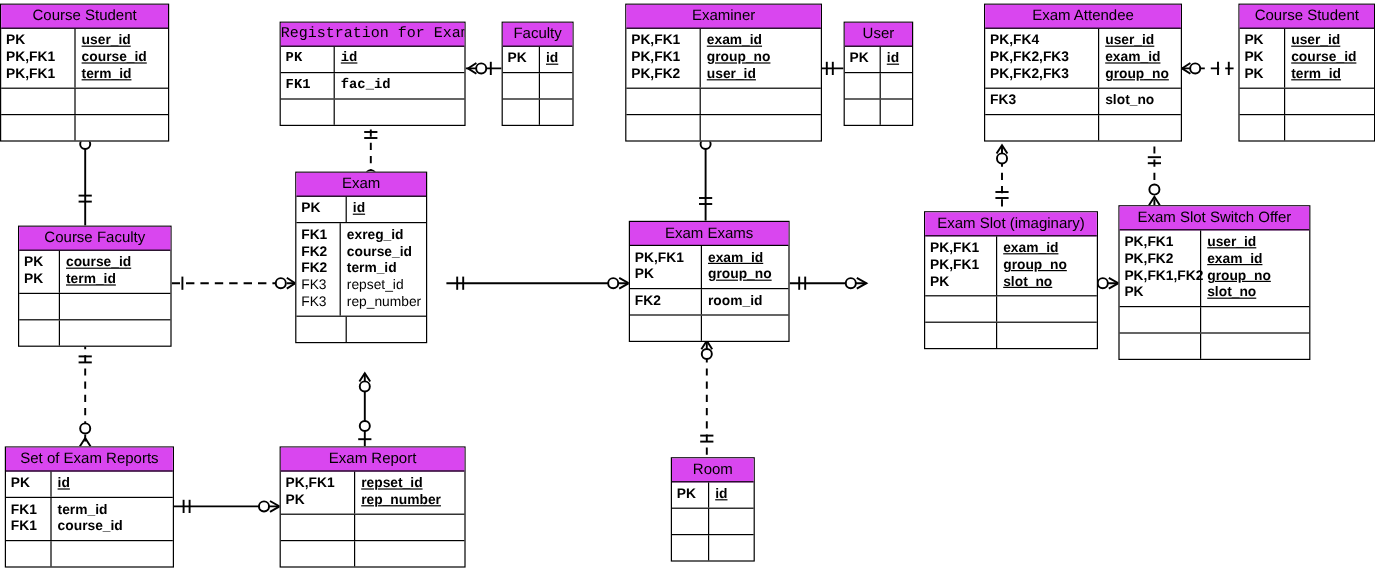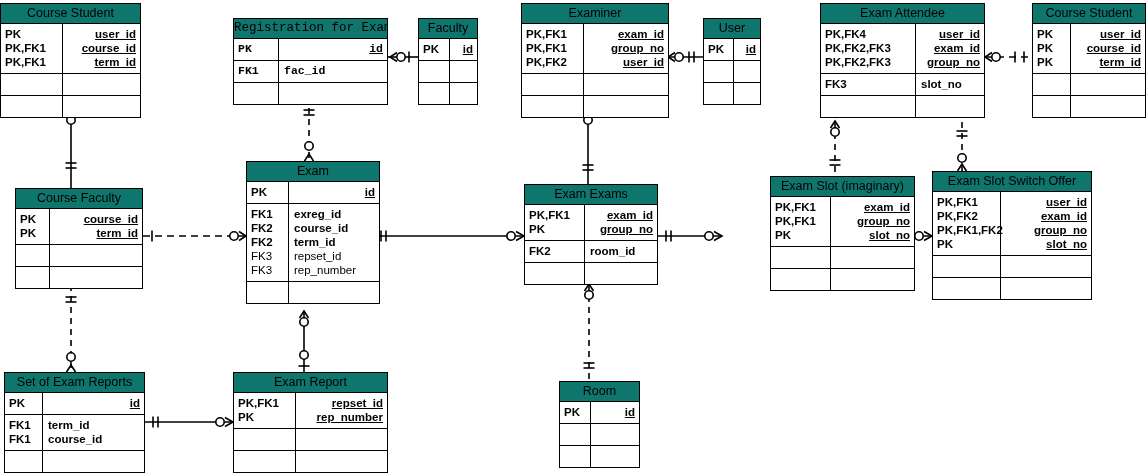--- a/index.html
+++ b/index.html
@@ -27,21 +27,21 @@
   }
   .entity {
     position: absolute;
     box-sizing: border-box;
     border: 1px solid #000000;
     background: #ffffff;
     z-index: 5;
   }
   .ent-title {
     box-sizing: border-box;
-    background: #0f766e;
+    background: #d946ef;
     border-bottom: 1px solid #000000;
     text-align: center;
     font-size: 12.5px;
     color: #000000;
     line-height: 19px;
     height: 20px;
     white-space: nowrap;
     overflow: hidden;
   }
   .ent-sec {
@@ -65,21 +65,21 @@
     box-sizing: border-box;
     padding: 3px 4px 4px 5px;
     font-size: 11.5px;
     font-weight: bold;
     line-height: 14px;
     white-space: nowrap;
     color: #000000;
     flex: 1;
   }
   .row-line { display: block; }
-  .row-line.u { text-decoration: underline; text-align: right; }
+  .row-line.u { text-decoration: underline; }
   .row-line.faint { font-weight: normal; }
   .col-key .row-line.faint { font-weight: normal; }
   .empty-sec .col-key, .empty-sec .col-val {
     min-height: 14px;
   }
 </style>
 </head>
 <body>
 
 <div id="canvas">
@@ -275,21 +275,21 @@
         </div>
         <div class="ent-sec divider empty-sec">
           <div class="col-key" style="width: 31px;">&nbsp;</div>
           <div class="col-val">&nbsp;</div>
         </div>
         <div class="ent-sec divider empty-sec">
           <div class="col-key" style="width: 31px;">&nbsp;</div>
           <div class="col-val">&nbsp;</div>
         </div>
       </div>
-      <div class="entity" style="left: 521px; top: 3px; width: 148px;">
+      <div class="entity" style="left: 521px; top: 3px; width: 164px;">
         <div class="ent-title">Examiner</div>
         <div class="ent-sec">
           <div class="col-key" style="width: 62px;">
             <span class="row-line">PK,FK1</span>
             <span class="row-line">PK,FK1</span>
             <span class="row-line">PK,FK2</span>
           </div>
           <div class="col-val">
             <span class="row-line u">exam_id</span>
             <span class="row-line u">group_no</span>
@@ -388,21 +388,21 @@
         </div>
         <div class="ent-sec divider empty-sec">
           <div class="col-key" style="width: 34px;">&nbsp;</div>
           <div class="col-val">&nbsp;</div>
         </div>
         <div class="ent-sec divider empty-sec">
           <div class="col-key" style="width: 34px;">&nbsp;</div>
           <div class="col-val">&nbsp;</div>
         </div>
       </div>
-      <div class="entity" style="left: 246px; top: 161px; width: 134px;">
+      <div class="entity" style="left: 246px; top: 143px; width: 110px;">
         <div class="ent-title">Exam</div>
         <div class="ent-sec">
           <div class="col-key" style="width: 42px;">
             <span class="row-line">PK</span>
           </div>
           <div class="col-val">
             <span class="row-line u">id</span>
           </div>
         </div>
         <div class="ent-sec divider">
@@ -538,21 +538,21 @@
         </div>
         <div class="ent-sec divider empty-sec">
           <div class="col-key" style="width: 62px;">&nbsp;</div>
           <div class="col-val">&nbsp;</div>
         </div>
         <div class="ent-sec divider empty-sec">
           <div class="col-key" style="width: 62px;">&nbsp;</div>
           <div class="col-val">&nbsp;</div>
         </div>
       </div>
-      <div class="entity" style="left: 559px; top: 381px; width: 81px;">
+      <div class="entity" style="left: 559px; top: 381px; width: 70px;">
         <div class="ent-title">Room</div>
         <div class="ent-sec">
           <div class="col-key" style="width: 31px;">
             <span class="row-line">PK</span>
           </div>
           <div class="col-val">
             <span class="row-line u">id</span>
           </div>
         </div>
         <div class="ent-sec divider empty-sec">

